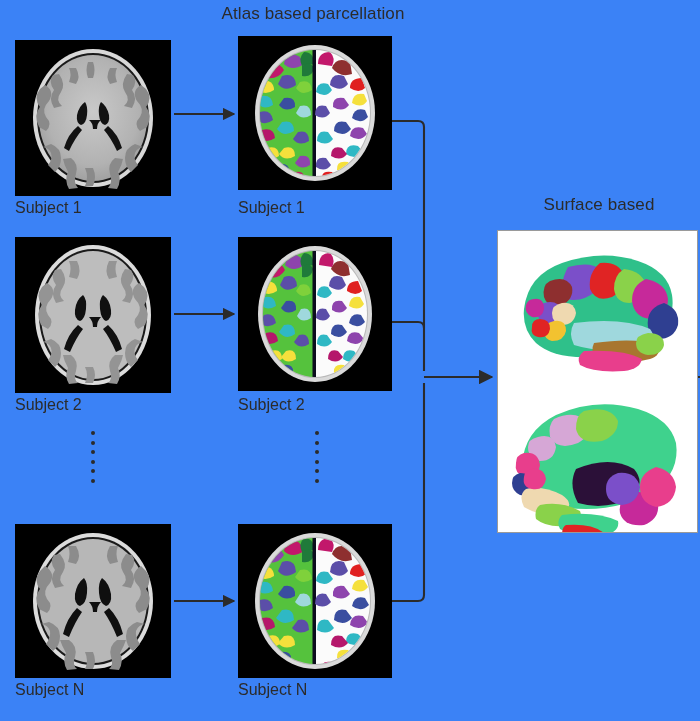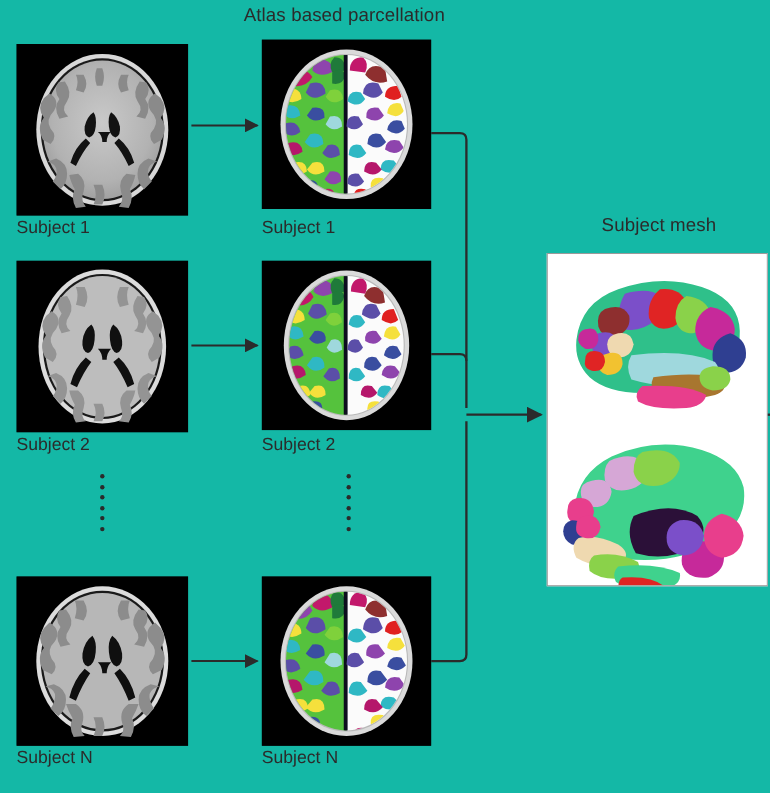--- a/index.html
+++ b/index.html
@@ -4,21 +4,21 @@
 <style>
   html, body {
     margin: 0;
     padding: 0;
     background: #ffffff;
   }
   #figure {
     position: relative;
     width: 700px;
     height: 721px;
-    background: #14b8a6;
+    background: #3b82f6;
     font-family: "Liberation Sans", sans-serif;
     overflow: hidden;
   }
 
   
   .heading {
     position: absolute;
     font-size: 17px;
     color: #2b2b2b;
     letter-spacing: .1px;
@@ -75,21 +75,21 @@
     overflow: hidden;
   }
 </style>
 </head>
 <body>
 
 <div id="figure">
 
   <div class="heading" style="left:213px; top:4px; width:200px;">Atlas based parcellation</div>
 
-  <div class="heading" style="left:524px; top:195px; width:150px;">Subject mesh</div>
+  <div class="heading" style="left:524px; top:195px; width:150px;">Surface based</div>
 
   <div class="panel" style="left:15px; top:40px; width:156px; height:156px;">
     <svg width="156" height="156" viewBox="0 0 156 156">
       <defs>
         <radialGradient id="g-wm1" cx="50%" cy="45%" r="60%">
           <stop offset="0%" stop-color="#c9c9c9"></stop>
           <stop offset="70%" stop-color="#b2b2b2"></stop>
           <stop offset="100%" stop-color="#9b9b9b"></stop>
         </radialGradient>
       </defs>

